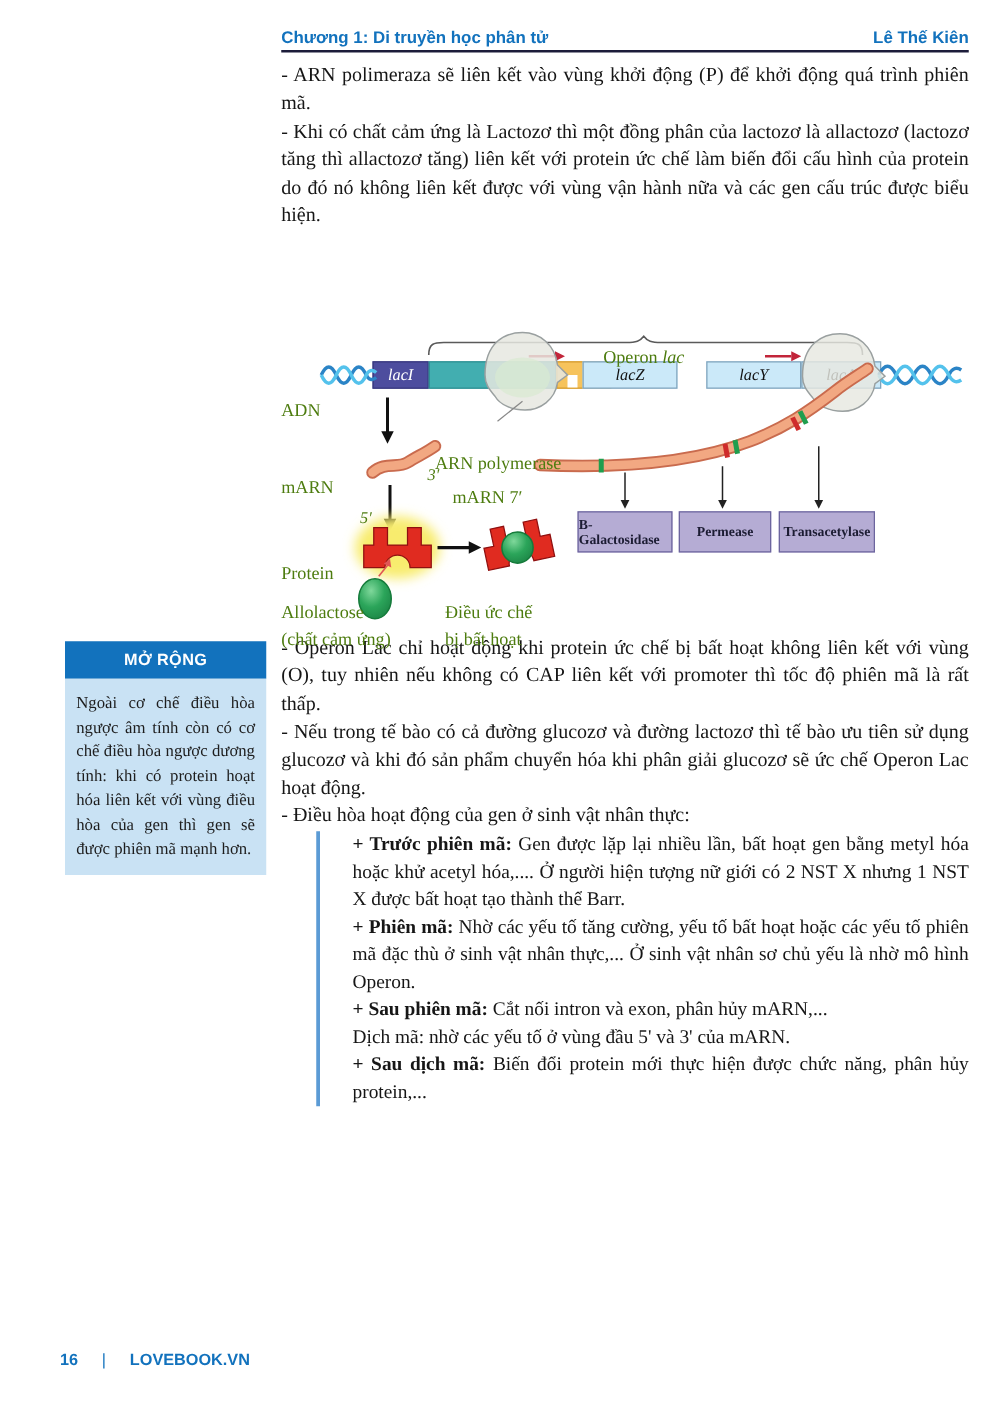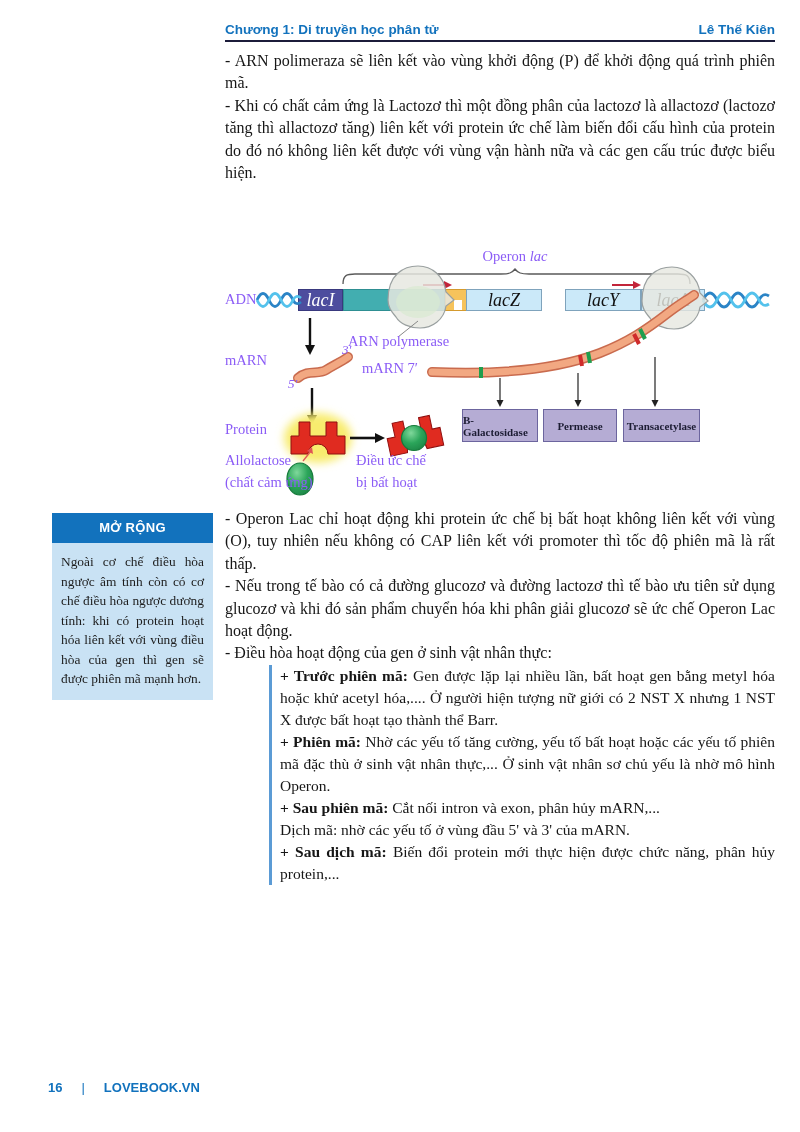--- a/index.html
+++ b/index.html
@@ -15,26 +15,26 @@
     border-bottom:2px solid #1c1c3a; padding-bottom:3px;
     font-family:"Liberation Sans", sans-serif; font-weight:bold; font-size:13.5px; color:#1272bd;
   }
   
   .intro {
     position:absolute; left:225px; top:50px; width:550px;
     font-size:16px; line-height:22.4px; text-align:justify;
   }
   
   .diagram { position:absolute; left:0; top:245px; width:800px; height:262px; }
-  .dg-label { position:absolute; font-size:14.5px; color:#8b5cf6; z-index:10; white-space:nowrap; }
+  .dg-label { position:absolute; font-size:14.5px; color:#4d7c0f; z-index:10; white-space:nowrap;margin-top:30px; }
   .operon-label { left:430px; top:3px; width:170px; text-align:center; }
   .gene-box {
     position:absolute; top:44px; height:22px; z-index:1;
     display:flex; align-items:center; justify-content:center;
-    font-size:18px; font-style:italic;
+    font-size:13px; font-style:italic;
   }
   .box-laci { left:298px; width:45px; background:#4d4d9e; border:1px solid #39397e; color:#fff; }
   .box-promoter { left:343px; width:102px; background:#42aeb0; border:1px solid #2e8f92; }
   .box-operator { left:445px; width:44px; background:#f6c35c; border:1px solid #d49a2e; }
   .notch { position:absolute; bottom:0; width:8px; height:10px; background:#ffffff; }
   .notch.n1 { left:8px; } .notch.n2 { left:26px; }
   .box-struct { background:#cbe9f9; border:1px solid #7fa3bc; color:#111; }
   .box-lacz { left:466px; width:76px; }
   .box-lacy { left:565px; width:76px; }
   .box-laca { left:641px; width:64px; }
@@ -59,21 +59,21 @@
   .sidebar-body {
     background:#c9e2f4; padding:9px 9px 11px 9px;
     font-size:13.4px; line-height:19.5px; text-align:justify; color:#1d1d1d;
   }
   
   .main-text {
     position:absolute; left:225px; top:508px; width:550px;
     font-size:16px; line-height:22.4px; text-align:justify;
   }
   .sub-items {
-    margin-left:44px; border-left:3px solid #5b9bd5; padding-left:8px;
+    margin-left:28px; border-left:3px solid #5b9bd5; padding-left:26px;
     font-size:15.5px; line-height:22px;
   }
   
   .footer {
     position:absolute; left:48px; top:1080px;
     font-family:"Liberation Sans", sans-serif; font-weight:bold; font-size:13px; color:#1272bd;
     display:flex; align-items:center; gap:19px;
   }
   .footer .bar { font-weight:normal; color:#1272bd; }
 </style>

